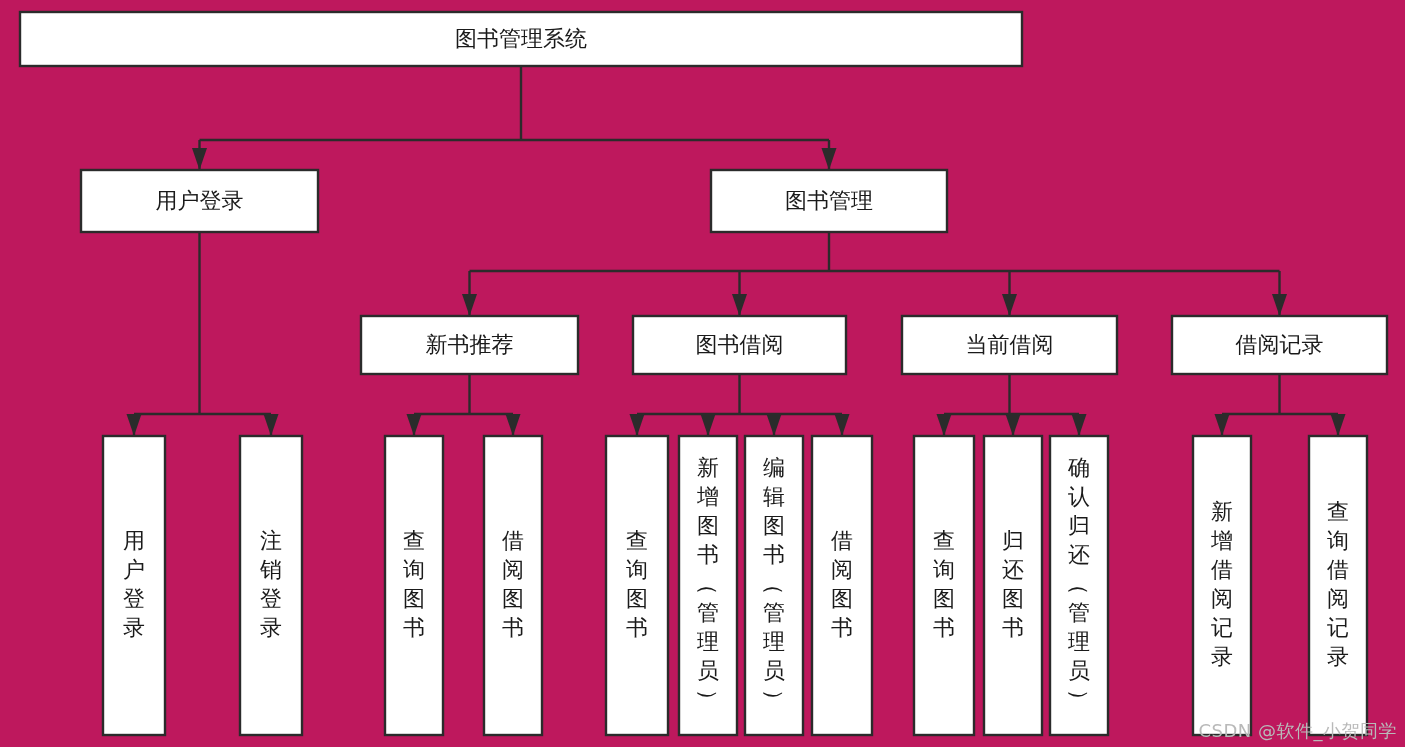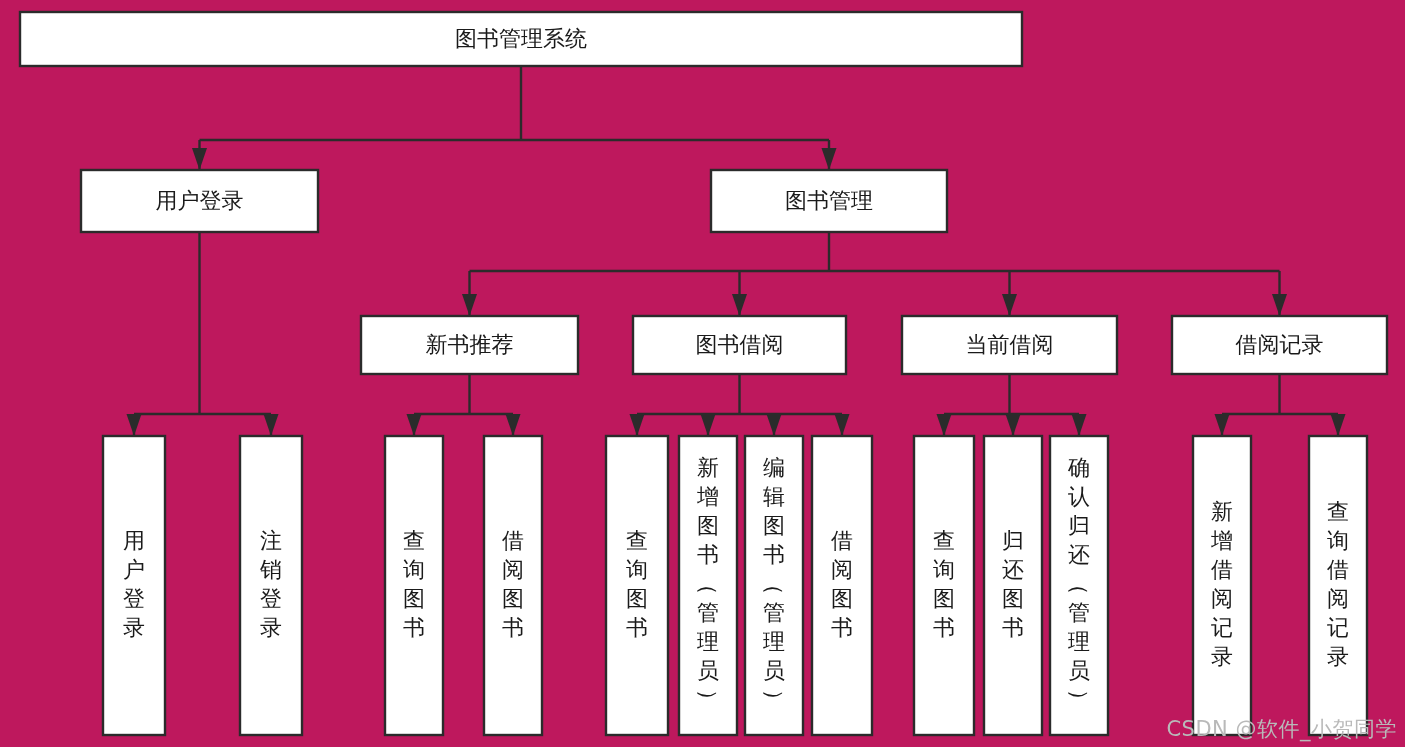--- a/index.html
+++ b/index.html
@@ -50,21 +50,21 @@
     font-family: "DejaVu Sans", "Liberation Sans", sans-serif;
     font-size: 22px;
     fill: #1a1a1a;
     text-anchor: middle;
   }
   .watermark-text {
     position: absolute;
     right: 8px;
     bottom: 4px;
     font-family: "DejaVu Sans", "Liberation Sans", sans-serif;
-    font-size: 21px;
+    font-size: 18px;
     color: #b9b9b9;
     letter-spacing: 0.5px;
     white-space: nowrap;
     user-select: none;
   }
 </style>
 </head>
 <body>
 
 <div id="diagram-root">

